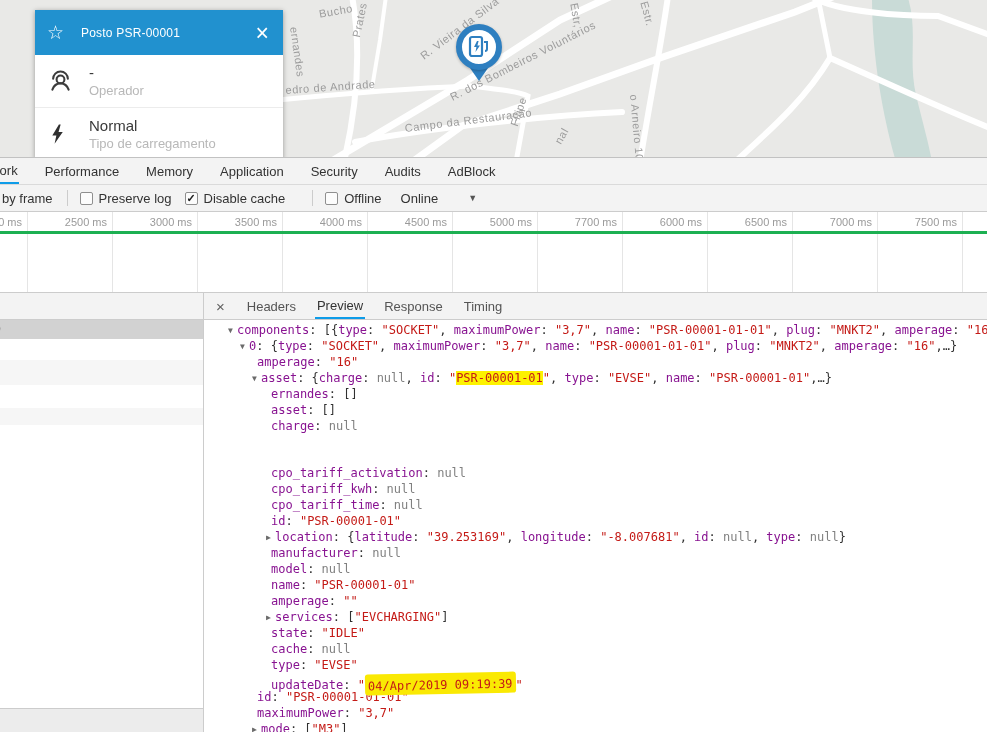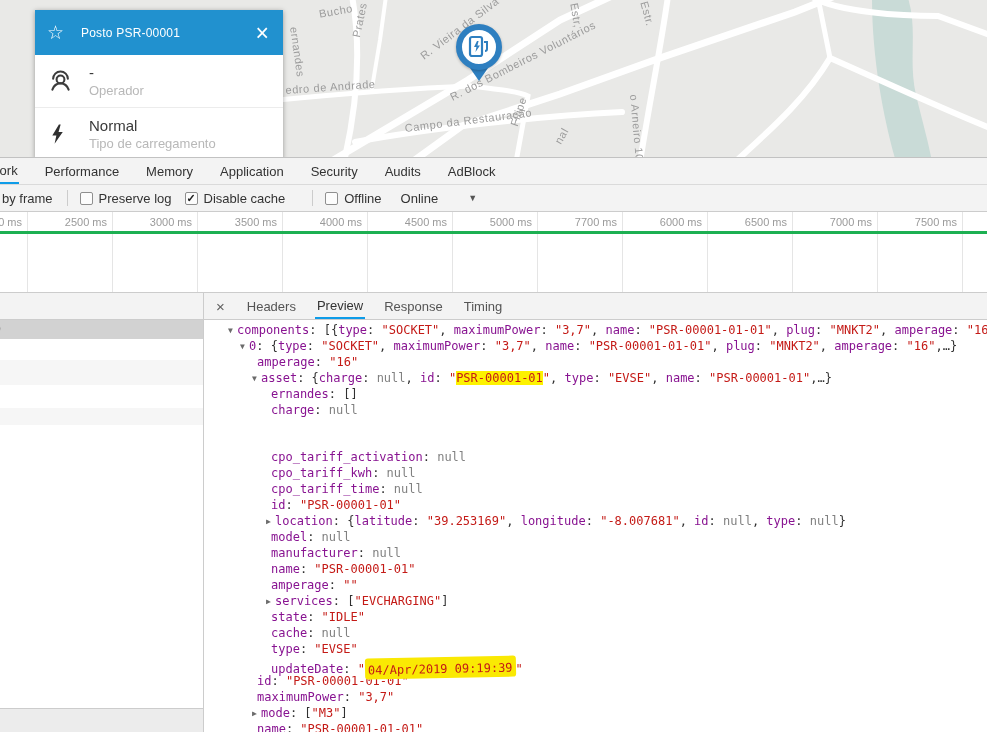--- a/index.html
+++ b/index.html
@@ -244,28 +244,29 @@
         <span class="ptab sel">Preview</span>
         <span class="ptab">Response</span>
         <span class="ptab">Timing</span>
       </div>
     <div class="preview-content" id="preview-lines">
         <div class="jline" style="padding-left: 3px;"><span class="arrow">▼</span><span class="tk-key">components</span><span class="tk-punc">: [{</span><span class="tk-key">type</span><span class="tk-punc">: </span><span class="tk-str">"SOCKET"</span><span class="tk-punc">, </span><span class="tk-key">maximumPower</span><span class="tk-punc">: </span><span class="tk-str">"3,7"</span><span class="tk-punc">, </span><span class="tk-key">name</span><span class="tk-punc">: </span><span class="tk-str">"PSR-00001-01-01"</span><span class="tk-punc">, </span><span class="tk-key">plug</span><span class="tk-punc">: </span><span class="tk-str">"MNKT2"</span><span class="tk-punc">, </span><span class="tk-key">amperage</span><span class="tk-punc">: </span><span class="tk-str">"16"</span></div>
         <div class="jline" style="padding-left: 15px;"><span class="arrow">▼</span><span class="tk-key">0</span><span class="tk-punc">: {</span><span class="tk-key">type</span><span class="tk-punc">: </span><span class="tk-str">"SOCKET"</span><span class="tk-punc">, </span><span class="tk-key">maximumPower</span><span class="tk-punc">: </span><span class="tk-str">"3,7"</span><span class="tk-punc">, </span><span class="tk-key">name</span><span class="tk-punc">: </span><span class="tk-str">"PSR-00001-01-01"</span><span class="tk-punc">, </span><span class="tk-key">plug</span><span class="tk-punc">: </span><span class="tk-str">"MNKT2"</span><span class="tk-punc">, </span><span class="tk-key">amperage</span><span class="tk-punc">: </span><span class="tk-str">"16"</span><span class="tk-punc">,…}</span></div>
         <div class="jline" style="padding-left: 27px;"><span class="noarrow"></span><span class="tk-key">amperage</span><span class="tk-punc">: </span><span class="tk-str">"16"</span></div>
         <div class="jline" style="padding-left: 27px;"><span class="arrow">▼</span><span class="tk-key">asset</span><span class="tk-punc">: {</span><span class="tk-key">charge</span><span class="tk-punc">: </span><span class="tk-null">null</span><span class="tk-punc">, </span><span class="tk-key">id</span><span class="tk-punc">: </span><span class="tk-str">"</span><span class="tk-str tk-hl">PSR-00001-01</span><span class="tk-str">"</span><span class="tk-punc">, </span><span class="tk-key">type</span><span class="tk-punc">: </span><span class="tk-str">"EVSE"</span><span class="tk-punc">, </span><span class="tk-key">name</span><span class="tk-punc">: </span><span class="tk-str">"PSR-00001-01"</span><span class="tk-punc">,…}</span></div>
         <div class="jline" style="padding-left: 41px;"><span class="noarrow"></span><span class="tk-key">ernandes</span><span class="tk-punc">: []</span></div>
+        <div class="jline" style="padding-left: 41px;"><span class="noarrow"></span><span class="tk-key">asset</span><span class="tk-punc">: []</span></div>
         <div class="jline" style="padding-left: 41px;"><span class="noarrow"></span><span class="tk-key">charge</span><span class="tk-punc">: </span><span class="tk-null">null</span></div>
         <div class="jline" style="padding-left: 41px; margin-top: 31px;"><span class="noarrow"></span><span class="tk-key">cpo_tariff_activation</span><span class="tk-punc">: </span><span class="tk-null">null</span></div>
         <div class="jline" style="padding-left: 41px;"><span class="noarrow"></span><span class="tk-key">cpo_tariff_kwh</span><span class="tk-punc">: </span><span class="tk-null">null</span></div>
         <div class="jline" style="padding-left: 41px;"><span class="noarrow"></span><span class="tk-key">cpo_tariff_time</span><span class="tk-punc">: </span><span class="tk-null">null</span></div>
         <div class="jline" style="padding-left: 41px;"><span class="noarrow"></span><span class="tk-key">id</span><span class="tk-punc">: </span><span class="tk-str">"PSR-00001-01"</span></div>
         <div class="jline" style="padding-left: 41px;"><span class="arrow">▶</span><span class="tk-key">location</span><span class="tk-punc">: {</span><span class="tk-key">latitude</span><span class="tk-punc">: </span><span class="tk-str">"39.253169"</span><span class="tk-punc">, </span><span class="tk-key">longitude</span><span class="tk-punc">: </span><span class="tk-str">"-8.007681"</span><span class="tk-punc">, </span><span class="tk-key">id</span><span class="tk-punc">: </span><span class="tk-null">null</span><span class="tk-punc">, </span><span class="tk-key">type</span><span class="tk-punc">: </span><span class="tk-null">null</span><span class="tk-punc">}</span></div>
+        <div class="jline" style="padding-left: 41px;"><span class="noarrow"></span><span class="tk-key">manufacturer</span><span class="tk-punc">: </span><span class="tk-null">null</span></div>
         <div class="jline" style="padding-left: 41px;"><span class="noarrow"></span><span class="tk-key">model</span><span class="tk-punc">: </span><span class="tk-null">null</span></div>
-        <div class="jline" style="padding-left: 41px;"><span class="noarrow"></span><span class="tk-key">manufacturer</span><span class="tk-punc">: </span><span class="tk-null">null</span></div>
         <div class="jline" style="padding-left: 41px;"><span class="noarrow"></span><span class="tk-key">name</span><span class="tk-punc">: </span><span class="tk-str">"PSR-00001-01"</span></div>
         <div class="jline" style="padding-left: 41px;"><span class="noarrow"></span><span class="tk-key">amperage</span><span class="tk-punc">: </span><span class="tk-str">""</span></div>
         <div class="jline" style="padding-left: 41px;"><span class="arrow">▶</span><span class="tk-key">services</span><span class="tk-punc">: [</span><span class="tk-str">"EVCHARGING"</span><span class="tk-punc">]</span></div>
         <div class="jline" style="padding-left: 41px;"><span class="noarrow"></span><span class="tk-key">state</span><span class="tk-punc">: </span><span class="tk-str">"IDLE"</span></div>
         <div class="jline" style="padding-left: 41px;"><span class="noarrow"></span><span class="tk-key">cache</span><span class="tk-punc">: </span><span class="tk-null">null</span></div>
         <div class="jline" style="padding-left: 41px;"><span class="noarrow"></span><span class="tk-key">type</span><span class="tk-punc">: </span><span class="tk-str">"EVSE"</span></div>
         <div class="jline" style="padding-left: 41px;"><span class="noarrow"></span><span class="tk-key">updateDate</span><span class="tk-punc">: </span><span class="tk-str">"</span><span class="tk-str tk-hlm">04/Apr/2019 09:19:39</span><span class="tk-str">"</span></div>
         <div class="jline" style="padding-left: 27px;"><span class="noarrow"></span><span class="tk-key">id</span><span class="tk-punc">: </span><span class="tk-str">"PSR-00001-01-01"</span></div>
         <div class="jline" style="padding-left: 27px;"><span class="noarrow"></span><span class="tk-key">maximumPower</span><span class="tk-punc">: </span><span class="tk-str">"3,7"</span></div>
         <div class="jline" style="padding-left: 27px;"><span class="arrow">▶</span><span class="tk-key">mode</span><span class="tk-punc">: [</span><span class="tk-str">"M3"</span><span class="tk-punc">]</span></div>

